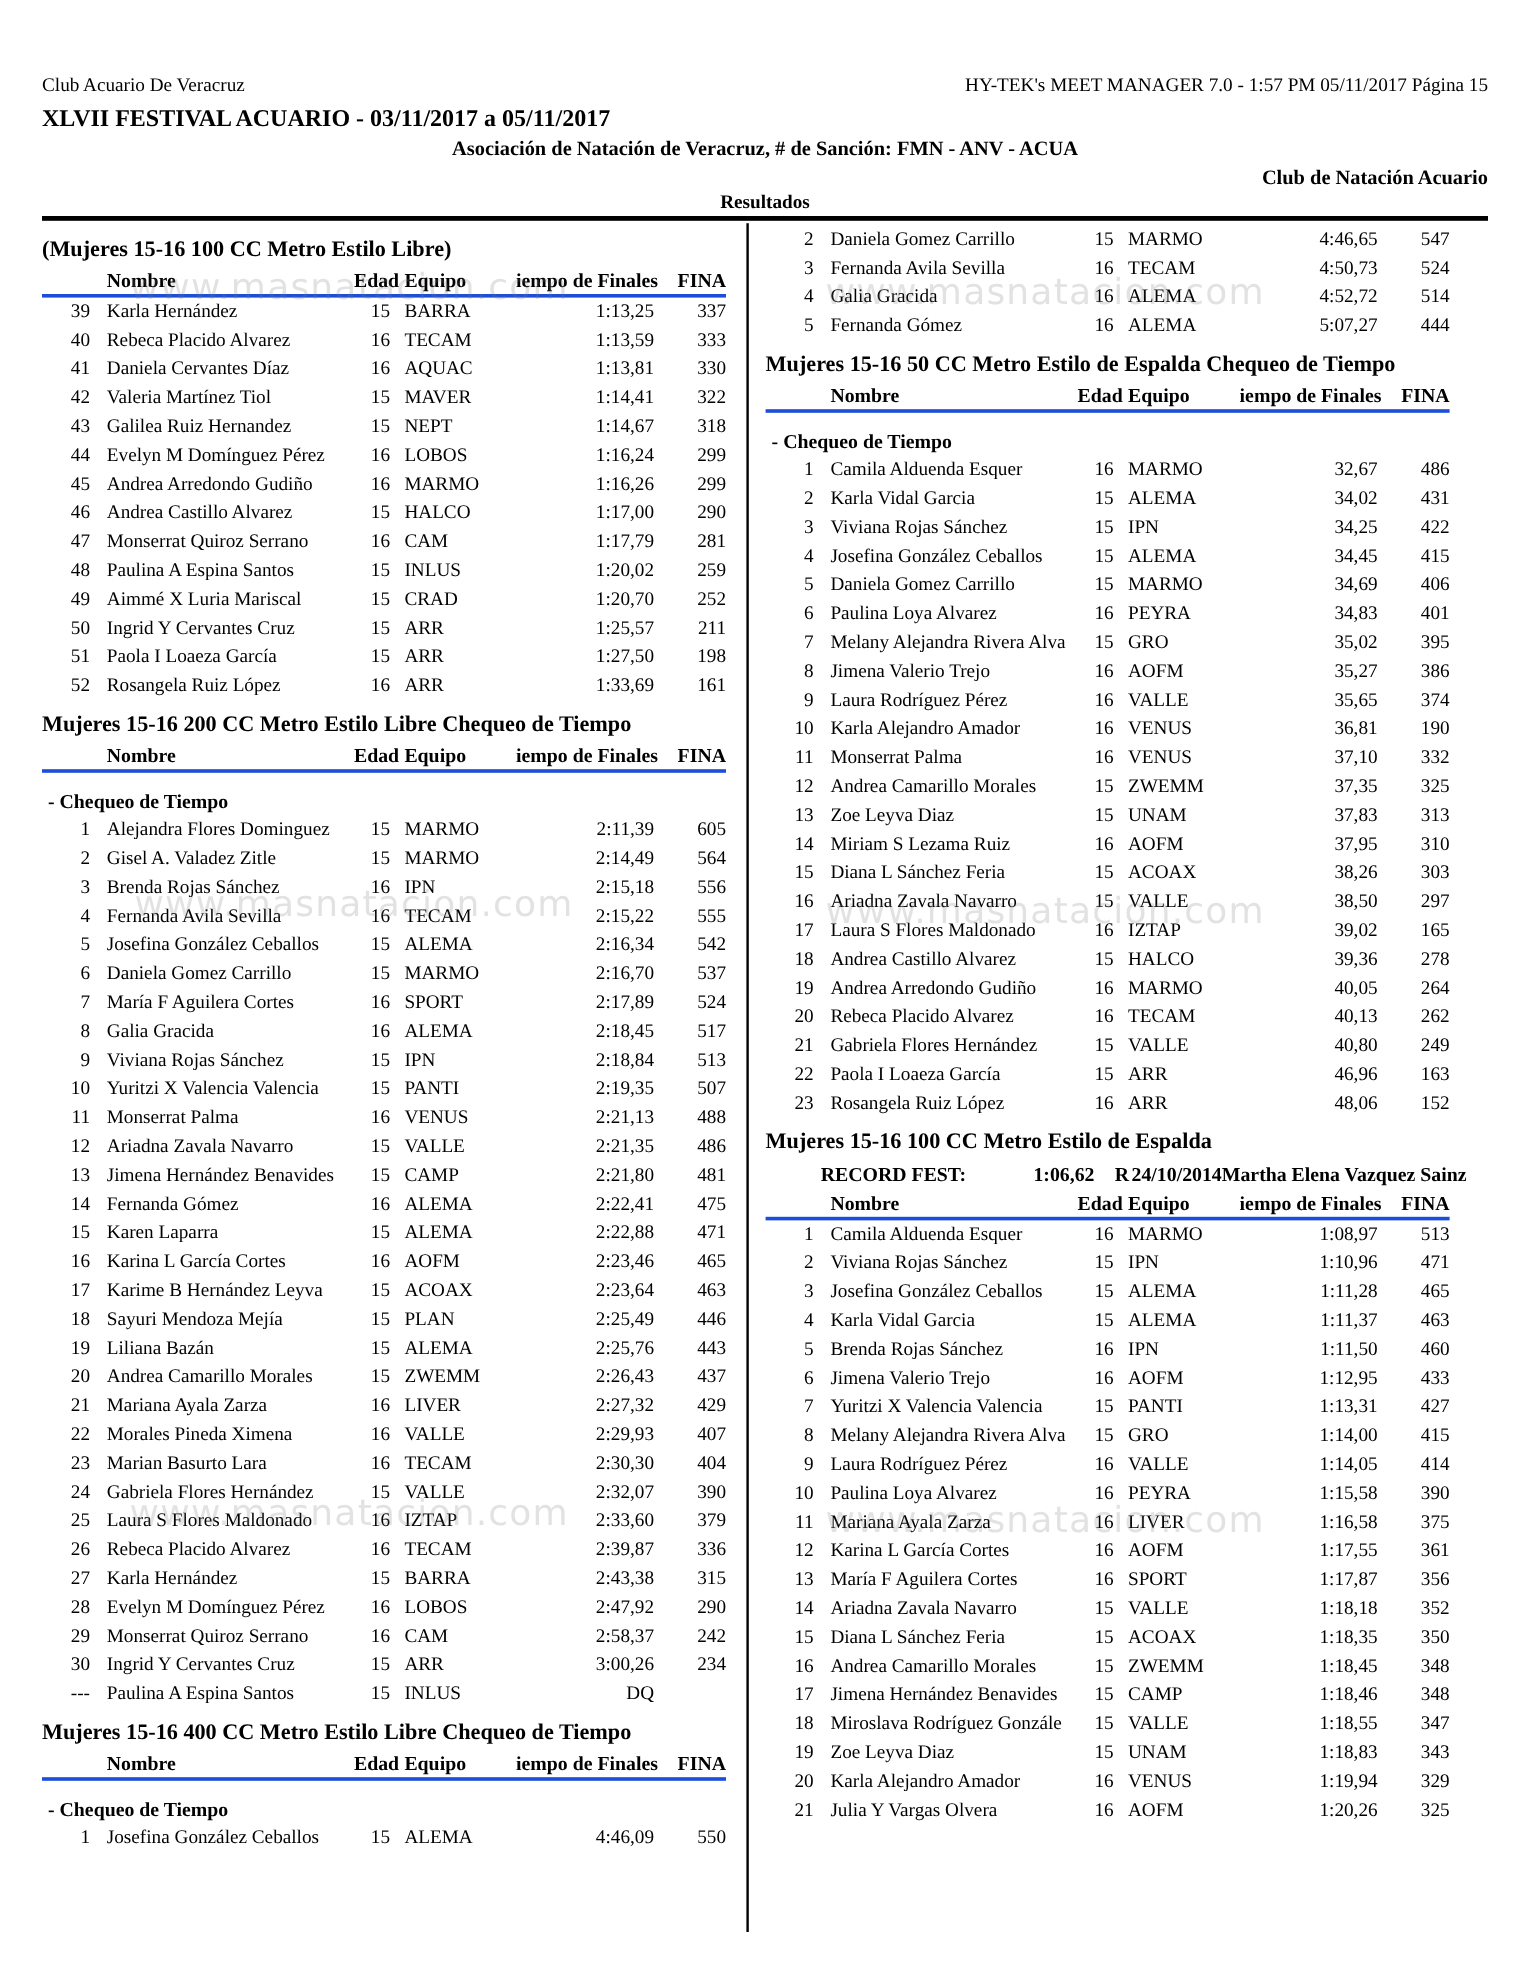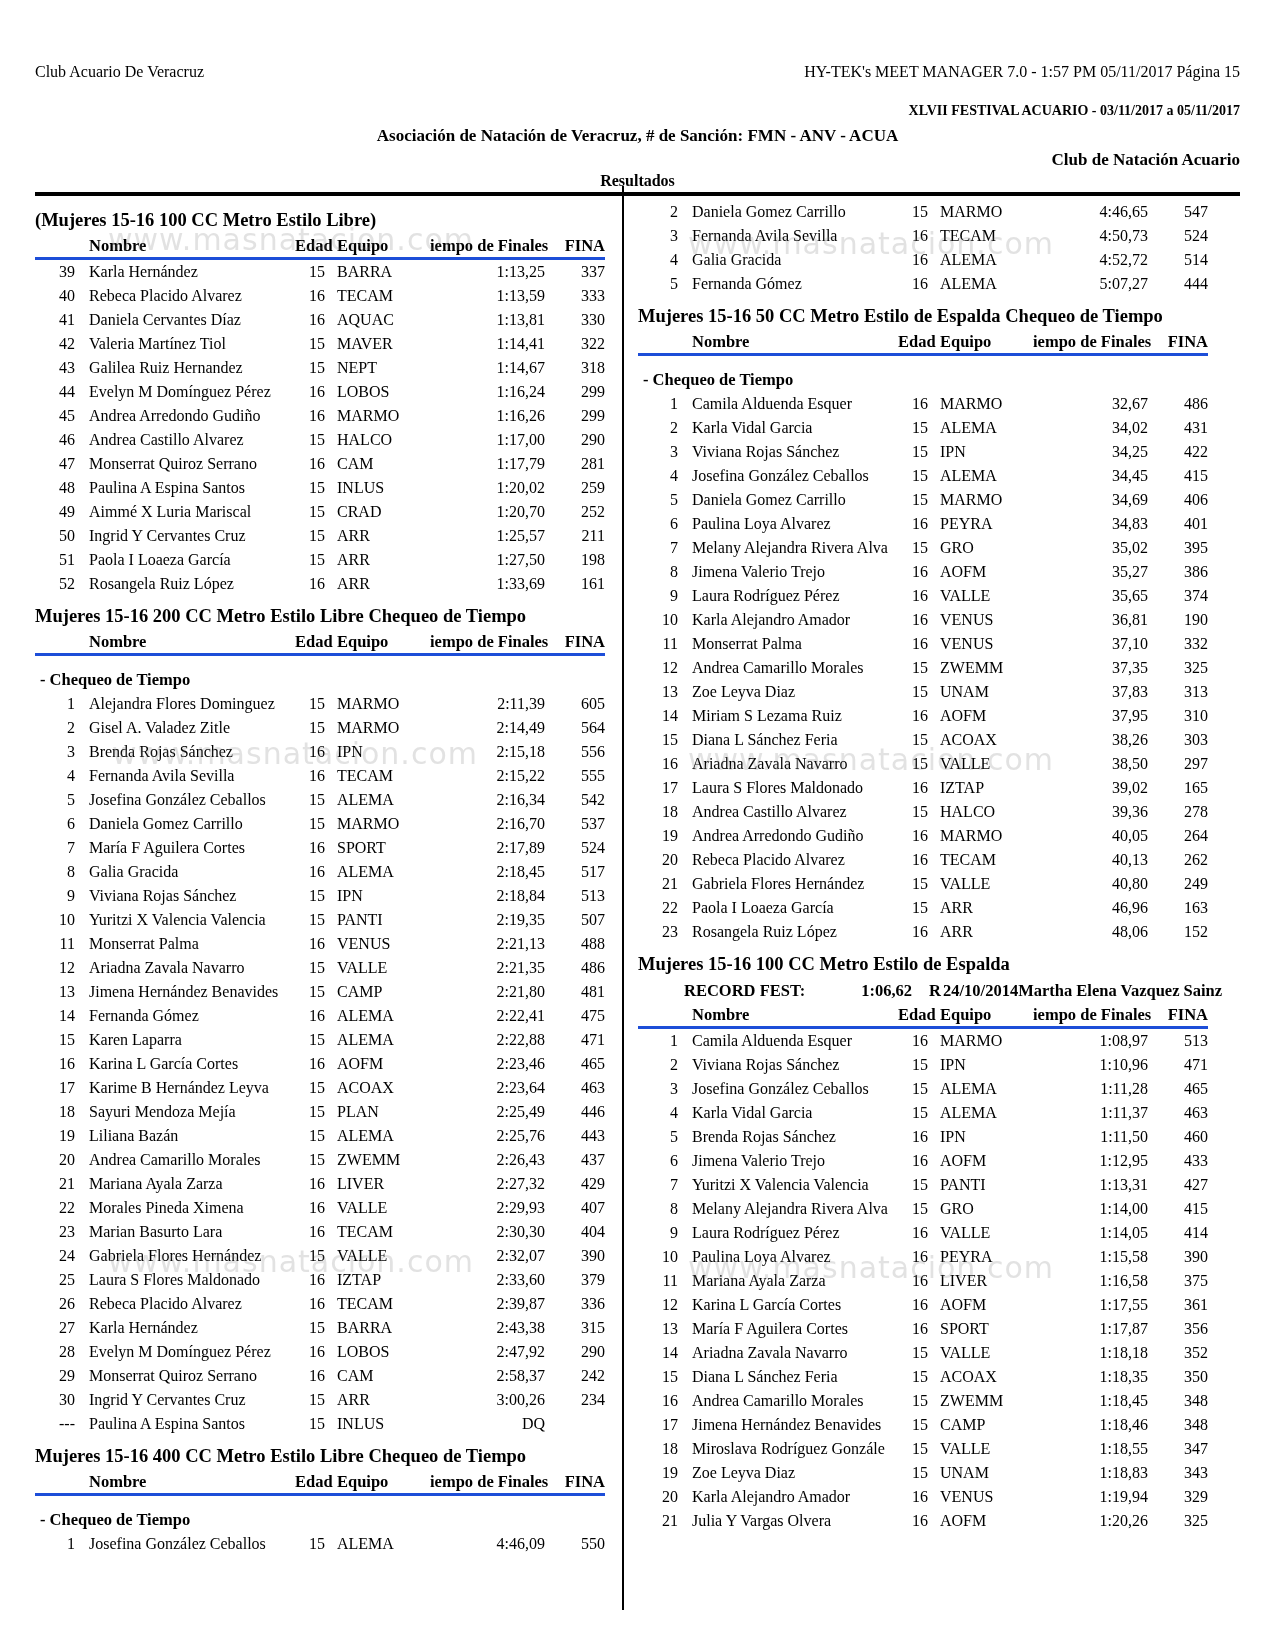--- a/index.html
+++ b/index.html
@@ -7,21 +7,21 @@
     position:relative;
     width:1275px; height:1650px;
     background:#ffffff;
     color:#000;
     font-family:"Liberation Serif", serif;
     overflow:hidden;
     padding-left:30px;
   }
   .content { position:absolute; left:35px; top:62px; width:1205px; }
   .page-header { display:flex; justify-content:space-between; font-size:16px; line-height:20px; }
-  .doc-title   { text-align:right; font-weight:bold; font-size:14px; line-height:22px; margin-top:18px; }
+  .doc-title   { text-align:left; font-weight:bold; font-size:20px; line-height:22px; margin-top:6px; }
   .doc-sub     { text-align:center; font-weight:bold; font-size:17px; line-height:22px; margin-top:3px; }
   .doc-sub2    { text-align:right; font-weight:bold; font-size:17px; line-height:22px; margin-top:2px; }
   .results-label { text-align:center; font-weight:bold; font-size:16px; line-height:20px; }
   .main-rule   { height:4px; background:#000; margin-top:1px; }
   .columns { display:flex; gap:33px; margin-top:4px; }
   .col { width:570px; flex:0 0 570px; }
 
   .section-title { font-weight:bold; font-size:18.5px; line-height:27px; margin-top:7px; white-space:nowrap; }
   .subsection    { font-weight:bold; font-size:16.5px; line-height:24px; padding-left:5px; white-space:nowrap;margin-top:12px; }
 

